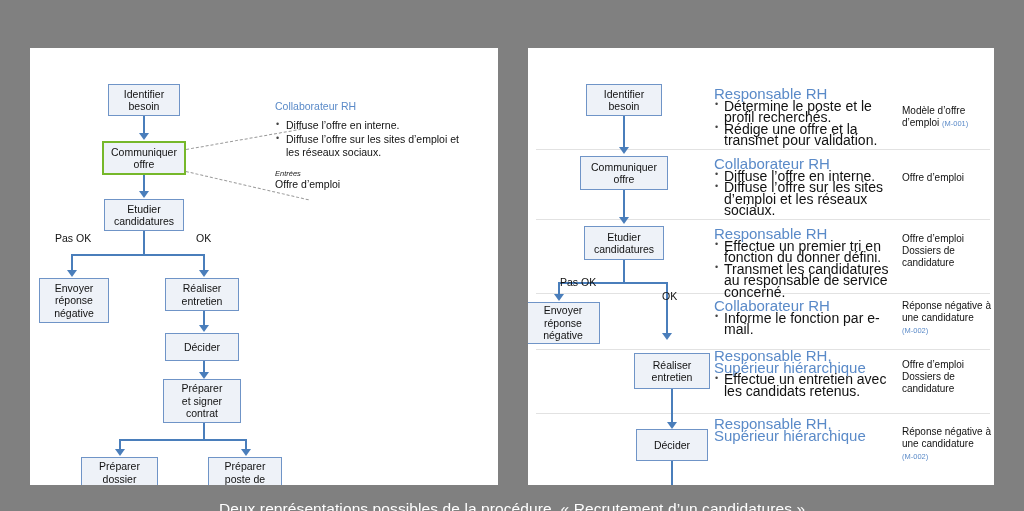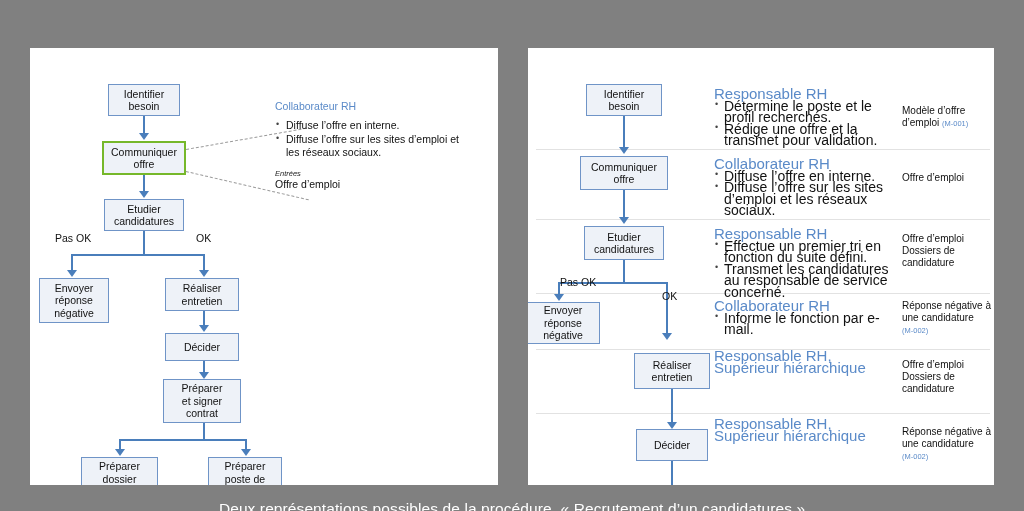--- a/index.html
+++ b/index.html
@@ -206,21 +206,21 @@
     <div class="hline" style="left:30px;top:234px;width:110px;"></div>
     <div class="vline" style="left:30px;top:234px;height:14px;"></div>
     <div class="arrow" style="left:26px;top:246px;"></div>
     <div class="vline" style="left:138px;top:234px;height:53px;"></div>
     <div class="arrow" style="left:134px;top:285px;"></div>
     <div class="elabel on-rule" style="left:31px;top:228px;">Pas OK</div>
     <div class="elabel on-rule" style="left:133px;top:242px;">OK</div>
     <div class="rdesc" style="top:180px;">
       <div class="role">Responsable RH</div>
       <ul>
-        <li>Effectue un premier tri en fonction du suite défini.</li>
+        <li>Effectue un premier tri en fonction du donner défini.</li>
         <li>Transmet les candidatures au responsable de service concerné.</li>
       </ul>
     </div>
     <div class="rout" style="top:185px;">
       <span>Offre d’emploi Dossiers de candidature</span>
     </div>
 
     <div class="node" style="left:-2px;top:254px;width:74px;height:42px;">Envoyer
 réponse
 négative</div>
@@ -234,20 +234,23 @@
       <span>Réponse négative à une candidature </span><br>
       <span class="code">(M-002)</span>
     </div>
 
     <div class="node" style="left:106px;top:305px;width:76px;height:36px;">Réaliser
 entretien</div>
     <div class="vline" style="left:143px;top:341px;height:37px;"></div>
     <div class="arrow" style="left:139px;top:374px;"></div>
     <div class="rdesc" style="top:302px;">
       <div class="role">Responsable RH, Supérieur hiérarchique</div>
+      <ul>
+        <li>Effectue un entretien avec les candidats retenus.</li>
+      </ul>
     </div>
     <div class="rout" style="top:311px;">
       <span>Offre d’emploi Dossiers de candidature</span>
     </div>
 
     <div class="node" style="left:108px;top:381px;width:72px;height:32px;">Décider</div>
     <div class="vline" style="left:143px;top:413px;height:24px;"></div>
     <div class="rdesc" style="top:370px;">
       <div class="role">Responsable RH, Supérieur hiérarchique</div>
     </div>

